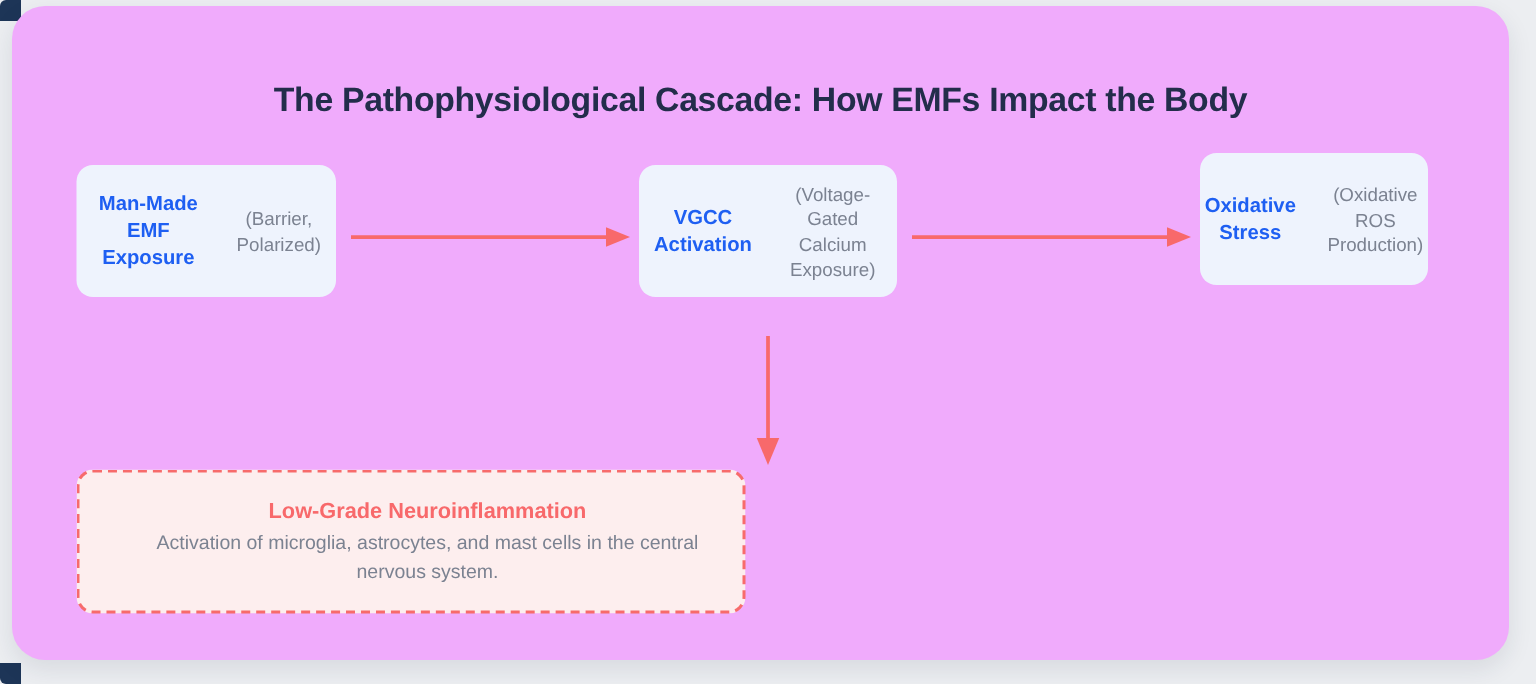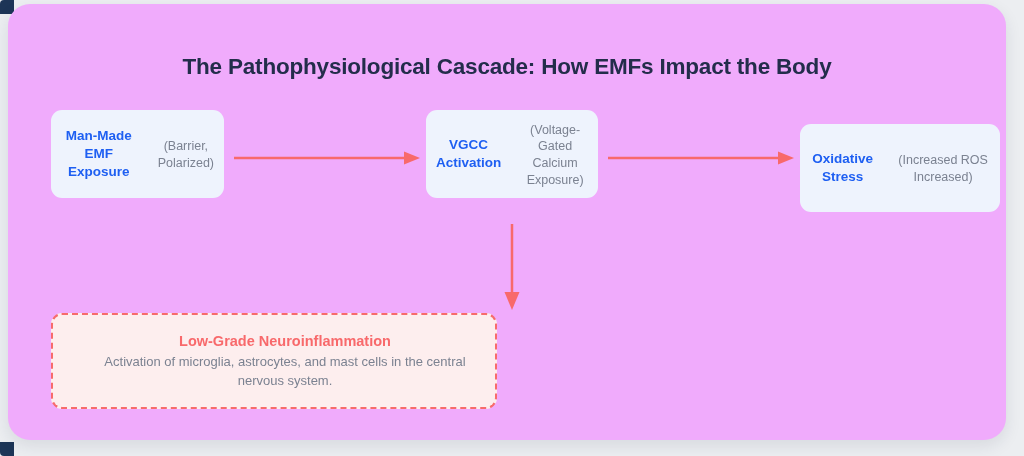--- a/index.html
+++ b/index.html
@@ -88,21 +88,21 @@
   }
   .cause-box .box-sub {
     font-size: 12.5px;
     color: #7b8291;
     line-height: 1.33;
     margin-top: 2px;
   }
 
   #box-emf      { left: 43px;  top: 106px; width: 173px; height: 88px; }
   #box-vgcc     { left: 418px; top: 106px; width: 172px; height: 88px; align-items: center; }
-  #box-oxstress { left: 792px; top: 120px; width: 200px; height: 88px; }
+  #box-oxstress { left: 792px; top: 98px; width: 152px; height: 88px; }
 
   
   .effect-box {
     position: absolute;
     background: #fdeeee;
     border: 2px dashed #f76b6b;
     border-radius: 11px;
     display: flex;
     flex-direction: column;
     align-items: center;
@@ -155,21 +155,21 @@
         <div class="box-sub">(Barrier, Polarized)</div>
       </div>
 
       <div class="cause-box" id="box-vgcc">
         <div class="box-title">VGCC Activation</div>
         <div class="box-sub">(Voltage-Gated Calcium Exposure)</div>
       </div>
 
       <div class="cause-box" id="box-oxstress">
         <div class="box-title">Oxidative Stress</div>
-        <div class="box-sub">(Increased ROS Increased)</div>
+        <div class="box-sub">(Oxidative ROS Production)</div>
       </div>
 
       <svg class="arrow-svg" id="arrow-emf-to-vgcc" viewBox="0 0 186 24">
         <line x1="0" y1="12" x2="172" y2="12" stroke="#f8696b" stroke-width="2.5"></line>
         <polygon points="186,12 170,5.5 170,18.5" fill="#f8696b"></polygon>
       </svg>
 
       <svg class="arrow-svg" id="arrow-vgcc-to-ox" viewBox="0 0 186 24">
         <line x1="0" y1="12" x2="172" y2="12" stroke="#f8696b" stroke-width="2.5"></line>
         <polygon points="186,12 170,5.5 170,18.5" fill="#f8696b"></polygon>

